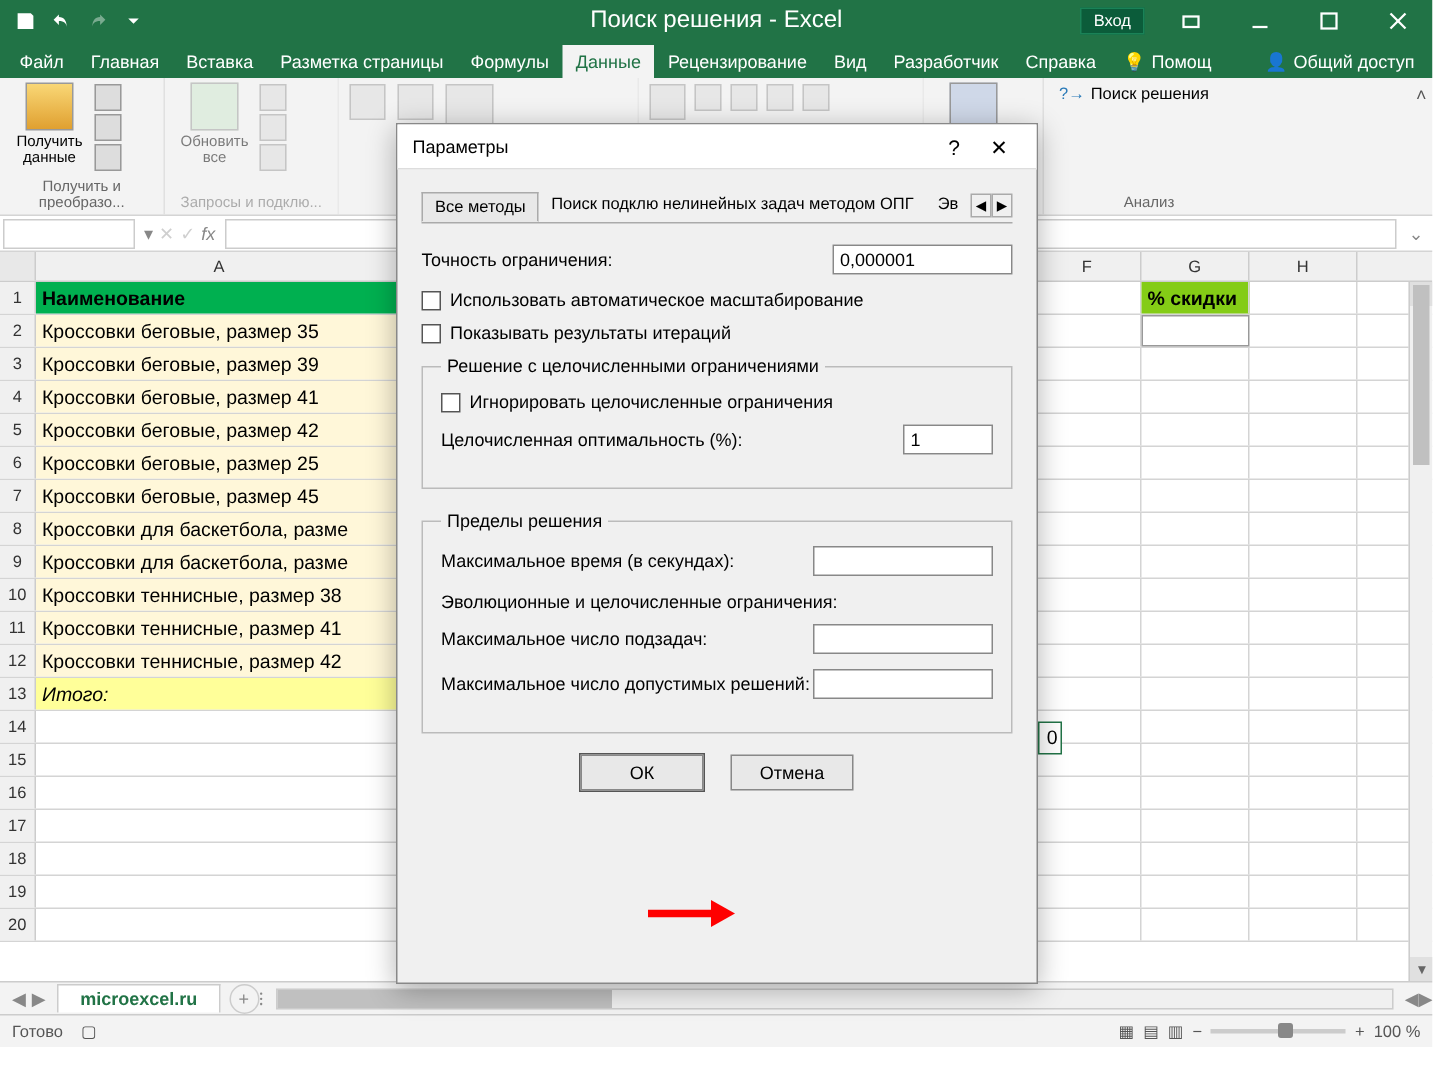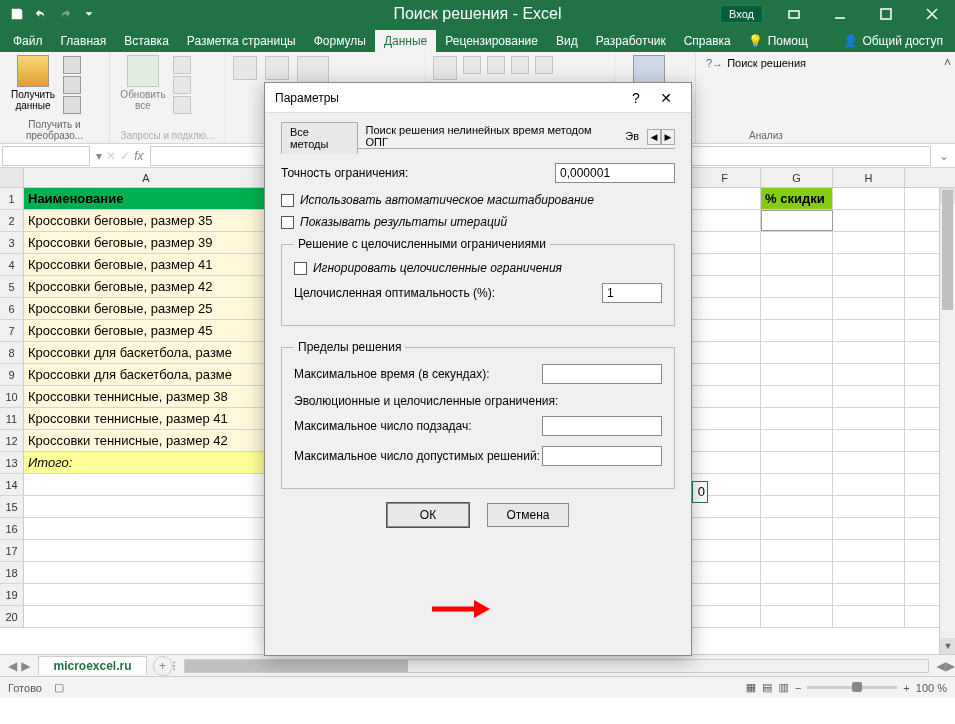--- a/index.html
+++ b/index.html
@@ -81,21 +81,21 @@
 .tab-strip { display:flex; align-items:center; border-bottom:1px solid #aaa; margin-bottom:14px; height:24px; }
 .tab-btn { padding:3px 8px; border:1px solid #aaa; background:#fff; font-size:11px; cursor:pointer; }
 .tab-btn.active { background:#e8e8e8; border-bottom:1px solid #e8e8e8; position:relative; top:1px; }
 .tab-btn.secondary { border:none; background:transparent; border-bottom:1px solid transparent; }
 .tab-arrows { margin-left:auto; display:flex; }
 .tarr { width:14px; height:16px; border:1px solid #aaa; font-size:9px; text-align:center; line-height:14px; cursor:pointer; }
 .form-row { display:flex; align-items:center; margin-bottom:10px; }
 .form-row label { flex:1; }
 .form-row input[type=text] { width:120px; border:1px solid #888; padding:2px 4px; font-size:12px; background:#fff; }
 .form-row.short input[type=text] { width:60px; }
-.chk-row { display:flex; align-items:center; gap:6px; margin-bottom:8px;font-style:italic; }
+.chk-row { display:flex; align-items:center; gap:6px; margin-bottom:8px; }
 .chk { width:13px; height:13px; border:1px solid #555; background:#fff; }
 fieldset { border:1px solid #bbb; margin:8px 0 14px; padding:10px 12px 12px; }
 legend { font-size:12px; padding:0 4px; }
 .dlg-buttons { display:flex; justify-content:center; gap:18px; margin-top:6px; }
 .btn { min-width:82px; padding:4px 14px; border:1px solid #888; background:#e8e8e8; font-size:12px; cursor:pointer; }
 .btn.primary { box-shadow:0 0 0 1px #555; }
 
 
 .red-arrow { position:absolute; left:430px; top:597px; z-index:200; pointer-events:none; }
 .red-arrow svg { width:60px; height:24px; }
@@ -462,21 +462,21 @@
 <div class="dialog">
   <div class="dlg-title">
     <span>Параметры</span>
     <div class="spacer"></div>
     <div class="dlg-help">?</div>
     <div class="dlg-close">✕</div>
   </div>
   <div class="dlg-body">
     <div class="tab-strip">
       <div class="tab-btn active">Все методы</div>
-      <div class="tab-btn secondary">Поиск решения нелинейных время методом ОПГ</div>
+      <div class="tab-btn secondary">Поиск подклю нелинейных задач методом ОПГ</div>
       <div class="tab-btn secondary">Эв</div>
       <div class="tab-arrows">
         <div class="tarr">◀</div>
         <div class="tarr">▶</div>
       </div>
     </div>
 
     <div class="form-row">
       <label>Точность ограничения:</label>
       <input type="text" value="0,000001" style="">

